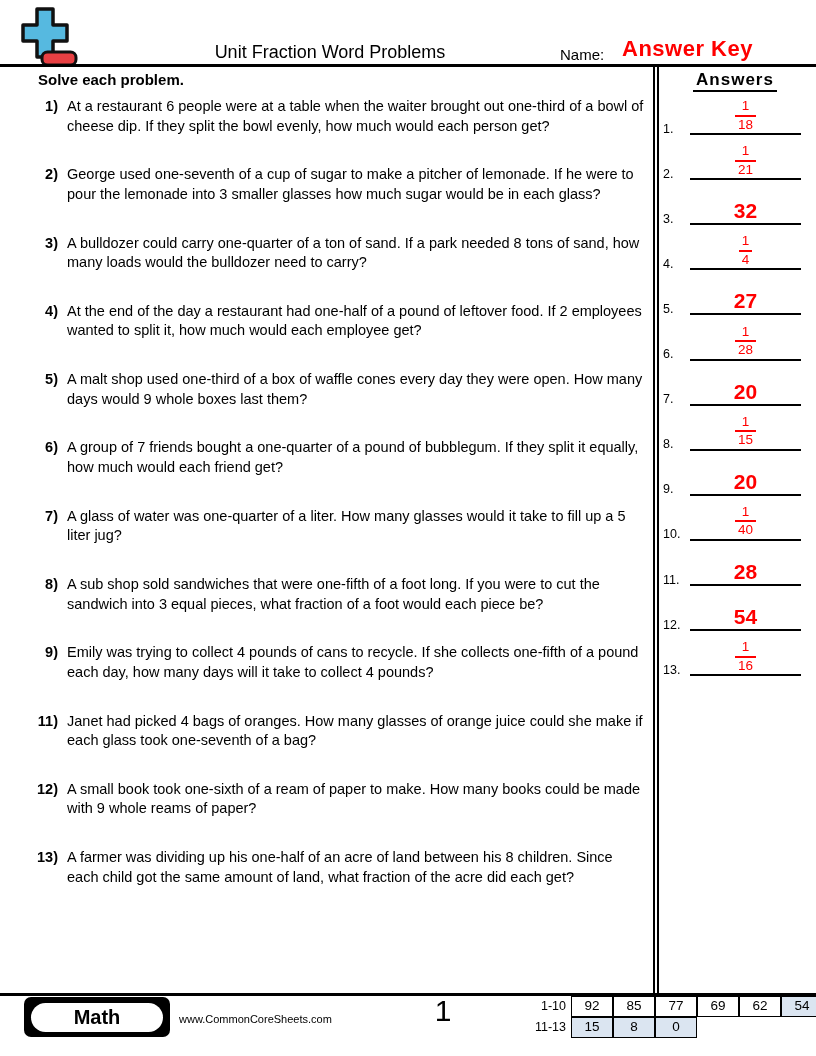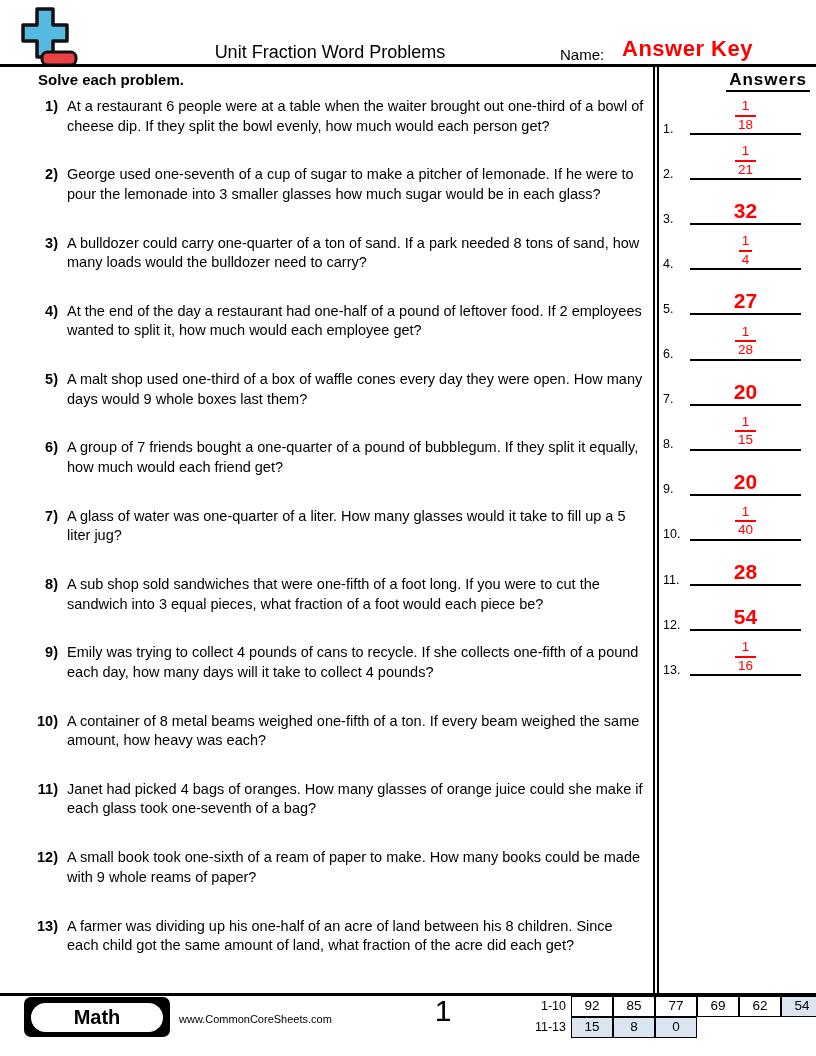--- a/index.html
+++ b/index.html
@@ -12,21 +12,21 @@
   .page{
     position:relative;width:816px;height:1056px;background:#fff;
     font-family:"Liberation Sans",sans-serif;color:#000;overflow:hidden;
   }
   .logo{position:absolute;left:20px;top:6px;}
   .title{position:absolute;left:130px;top:42px;width:400px;text-align:center;font-size:18px;}
   .name-label{position:absolute;left:560px;top:46px;font-size:15px;}
   .answer-key{position:absolute;left:622px;top:36px;font-size:22px;font-weight:bold;color:var(--answer-red);letter-spacing:.5px;}
   .header-line{position:absolute;left:0;top:64px;width:816px;height:3px;background:#000;}
   .instruction{position:absolute;left:38px;top:71px;font-size:15px;font-weight:bold;}
-  .answers-title{position:absolute;left:660px;top:70px;width:150px;text-align:right;font-size:17px;font-weight:bold;letter-spacing:1px;}
+  .answers-title{position:absolute;left:660px;top:70px;width:150px;text-align:center;font-size:17px;font-weight:bold;letter-spacing:1px;}
   .answers-title .u{border-bottom:2px solid #000;padding:0 3px 1px;}
   .vsep{position:absolute;left:653px;top:64px;height:931px;width:2px;border-left:2px solid #000;border-right:2px solid #000;}
   .questions{position:absolute;left:24px;top:97px;width:620px;}
   .question{display:flex;height:68.3px;overflow:visible;}
   .qnum{flex:none;width:34px;text-align:right;padding-right:9px;font-weight:bold;font-size:14.5px;line-height:19.5px;}
   .qtext{flex:1;font-size:14.5px;line-height:19.5px;}
   .answers-col{position:absolute;left:660px;top:90px;width:152px;}
   .answer-row{display:flex;align-items:flex-end;height:45.1px;}
   .anum{flex:none;width:27px;padding-left:3px;font-size:12.5px;line-height:1;margin-bottom:0;}
   .ablank{flex:1;position:relative;height:100%;border-bottom:2px solid #000;margin-right:11px;}
@@ -107,24 +107,20 @@
   <div class="question">
     <span class="qnum">8)</span>
     <span class="qtext">A sub shop sold sandwiches that were one-fifth of a foot long. If you were to cut the sandwich into 3 equal pieces, what fraction of a foot would each piece be?</span>
   </div>
 
   <div class="question">
     <span class="qnum">9)</span>
     <span class="qtext">Emily was trying to collect 4 pounds of cans to recycle. If she collects one-fifth of a pound each day, how many days will it take to collect 4 pounds?</span>
   </div>
 
-  <div class="question">
-    <span class="qnum">10)</span>
-    <span class="qtext">A container of 8 metal beams weighed one-fifth of a ton. If every beam weighed the same amount, how heavy was each?</span>
-  </div>
 
   <div class="question">
     <span class="qnum">11)</span>
     <span class="qtext">Janet had picked 4 bags of oranges. How many glasses of orange juice could she make if each glass took one-seventh of a bag?</span>
   </div>
 
   <div class="question">
     <span class="qnum">12)</span>
     <span class="qtext">A small book took one-sixth of a ream of paper to make. How many books could be made with 9 whole reams of paper?</span>
   </div>

